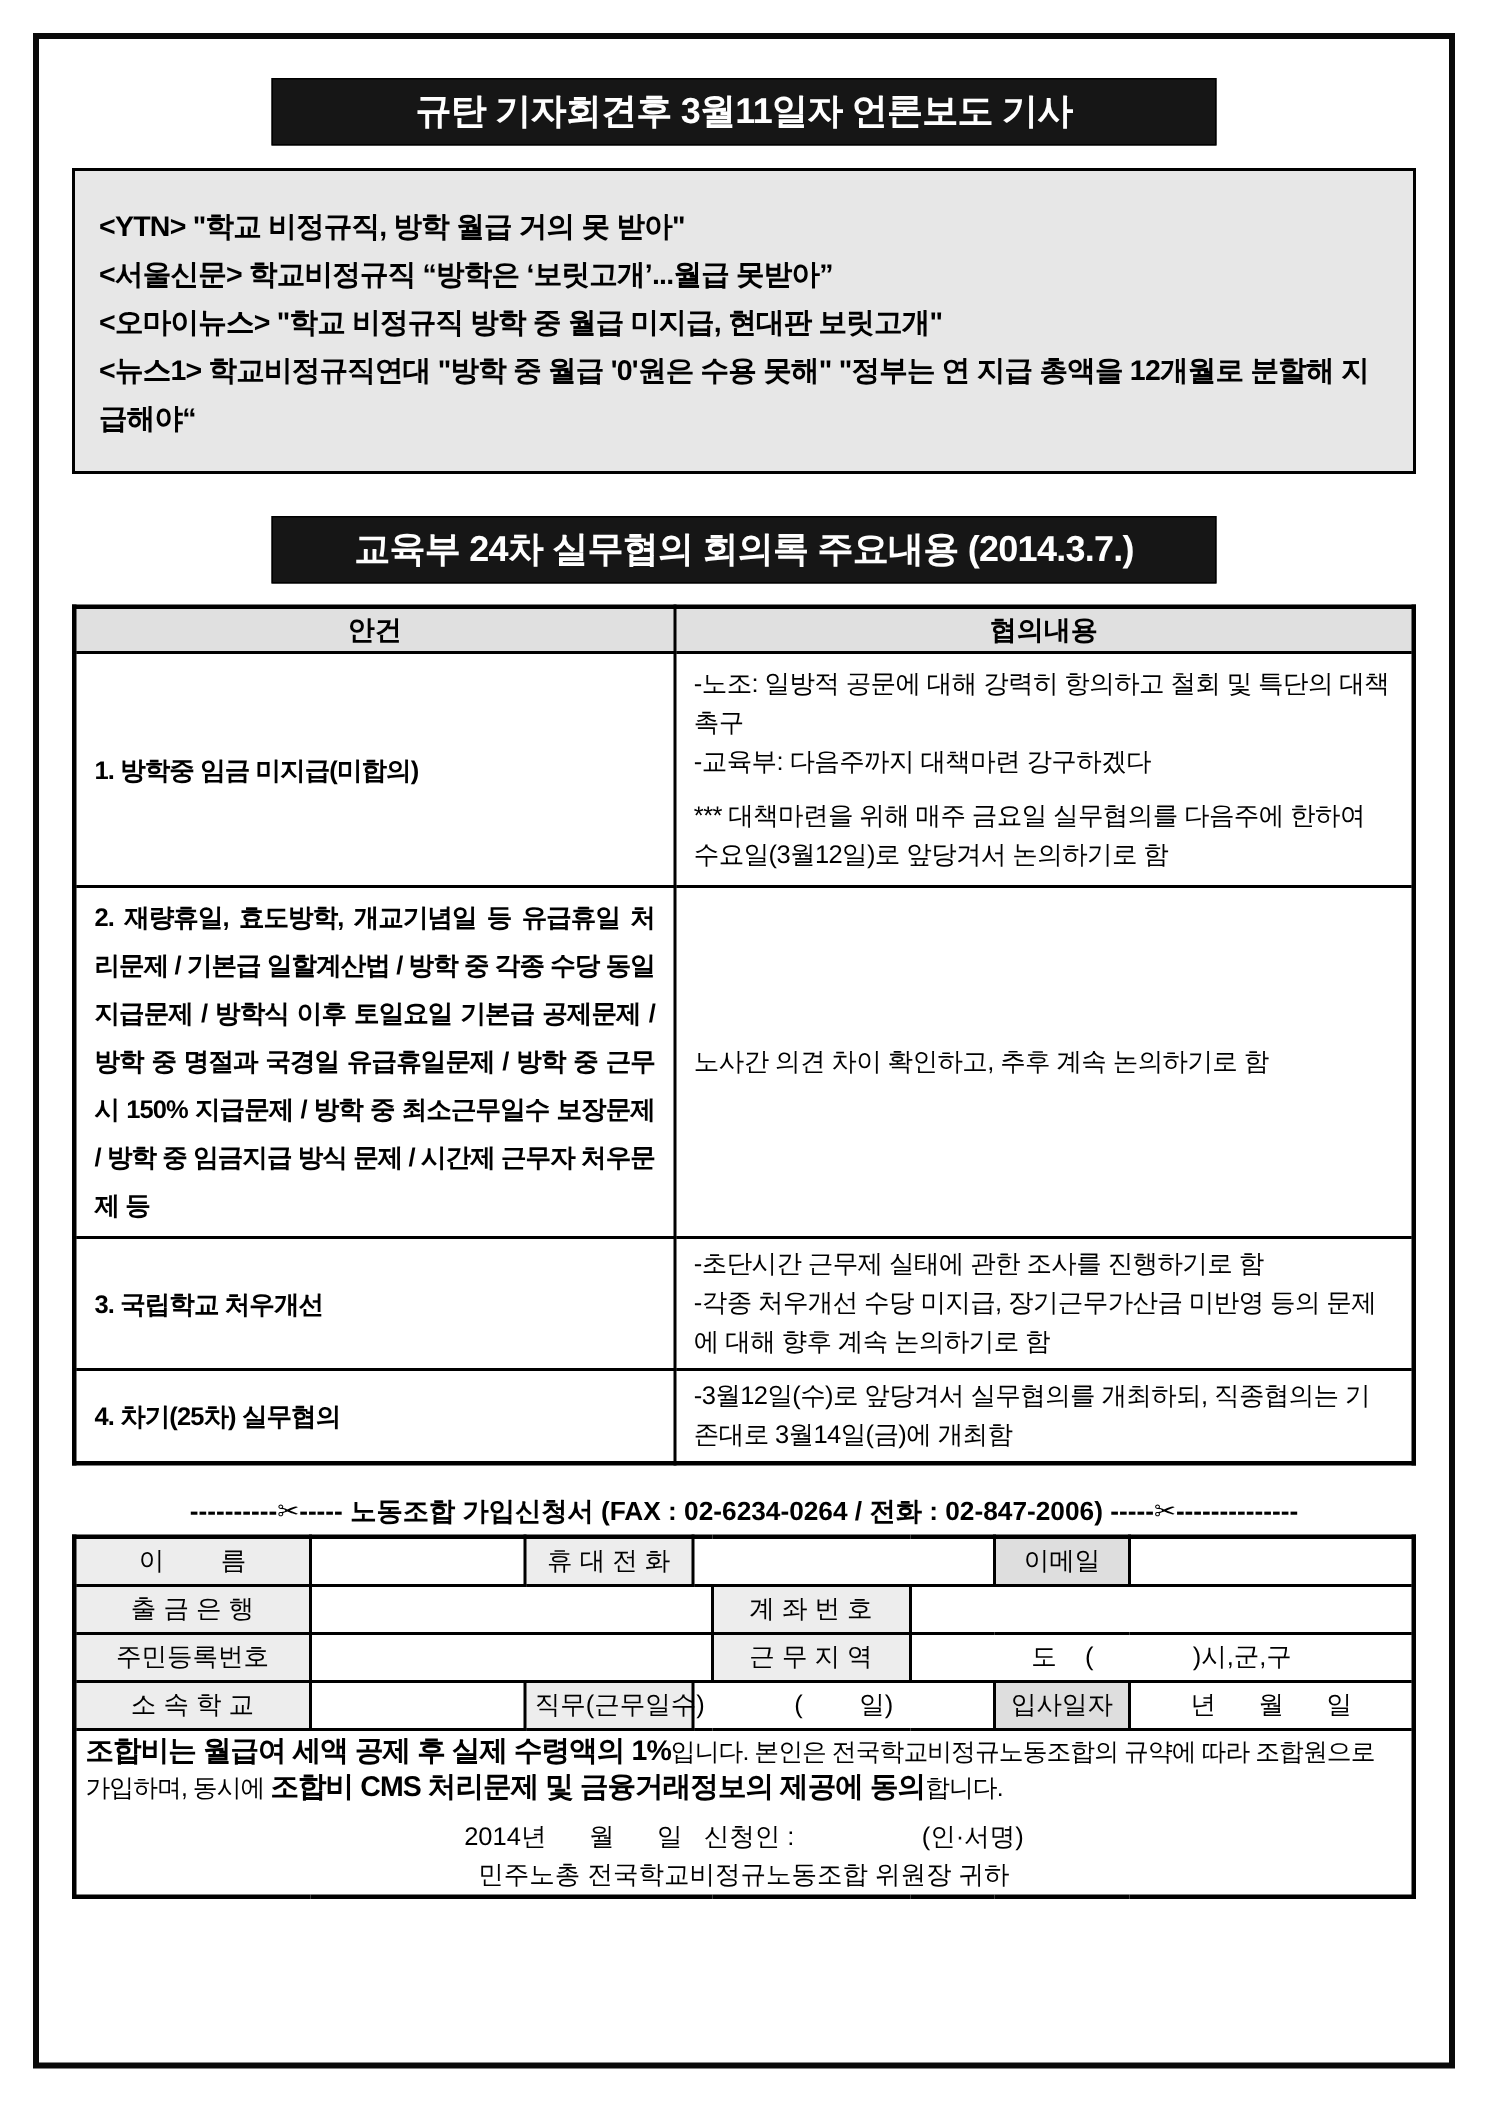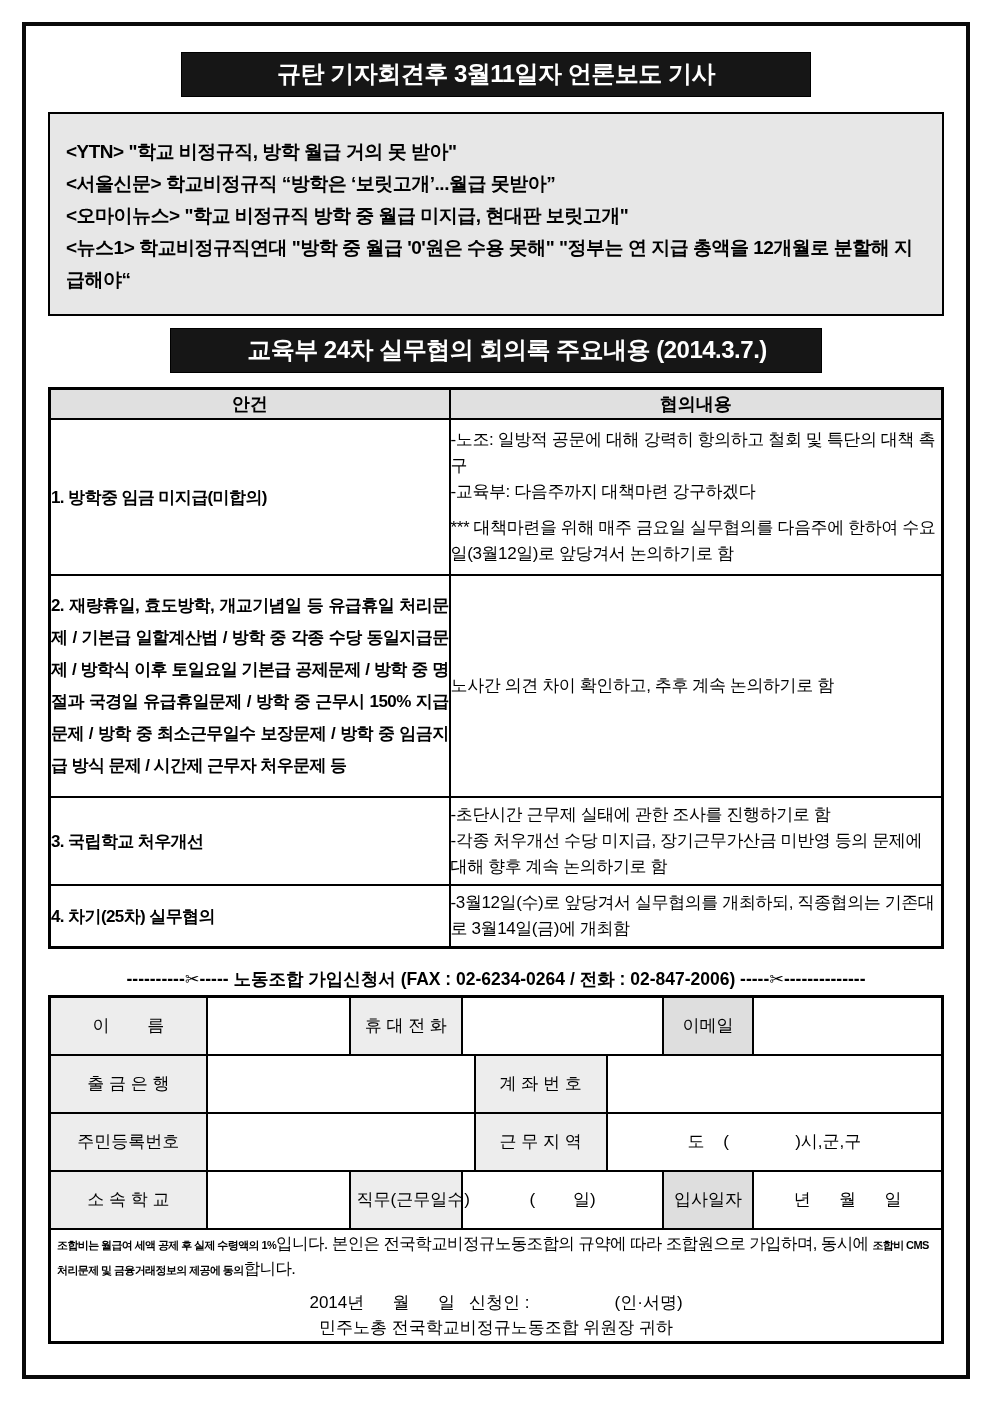--- a/index.html
+++ b/index.html
@@ -11,36 +11,36 @@
     position:absolute;left:22px;top:22px;right:22px;bottom:24px;
     border:4px solid #0a0a0a;box-sizing:border-box;
     padding:26px 22px 10px 22px;overflow:hidden;background:#fff;
   }
   
   .banner{
     width:628px;margin:0 auto;background:#161616;border:1px solid #000;
     color:#ffffff;text-align:center;font-weight:bold;font-size:24px;
     padding:5px 0 6px 0;letter-spacing:-0.5px;
   }
-  .banner.second{margin-top:12px;padding-left:22px;}
+  .banner.second{margin-top:28px;}
   
   .news-box{
     margin-top:15px;background:#e7e7e7;border:2px solid #000;
     padding:22px 16px 18px 16px;
   }
   .news-box p{
     margin:0;font-size:19px;font-weight:bold;line-height:32px;letter-spacing:-0.5px;
   }
   
   table.minutes{
     width:100%;margin-top:14px;border-collapse:collapse;table-layout:fixed;
     border:3px solid #000;
   }
   table.minutes th,table.minutes td{
-    border:2px solid #000;vertical-align:middle;padding:4px 0;box-sizing:border-box;
+    border:2px solid #000;vertical-align:middle;padding:4px 12px;box-sizing:border-box;
   }
   table.minutes th{
     background:#e0e0e0;font-size:18px;font-weight:bold;text-align:center;
     height:30px;padding:2px;
   }
   td.agenda{font-size:17px;font-weight:bold;letter-spacing:-0.6px;}
   td.agenda.long{line-height:32px;text-align:justify;}
   td.content{font-size:17px;letter-spacing:-0.4px;}
   td.content p{margin:0;line-height:26px;}
   td.content p.gap{margin-top:10px;}
@@ -49,31 +49,31 @@
   .cutline{
     margin-top:18px;font-size:17.5px;font-weight:bold;text-align:center;
     white-space:pre;letter-spacing:0;
   }
   
   table.form{
     width:100%;margin-top:4px;border-collapse:collapse;table-layout:fixed;
     border:3px solid #000;
   }
   table.form td{
-    border:2px solid #000;height:58px;vertical-align:middle;
+    border:2px solid #000;height:32px;vertical-align:middle;
     font-size:17px;box-sizing:border-box;padding:2px 6px;
   }
   td.flabel{background:#ededed;text-align:center;white-space:pre;}
   td.flabel.dark{background:#dedede;}
   td.fvalue{background:#fff;}
   td.fvalue.centered{text-align:center;white-space:pre;}
   
   td.footnote{height:auto;padding:8px 10px 10px 10px;}
   .note-line{font-size:16.5px;line-height:23px;margin:0;letter-spacing:-0.6px;}
-  .note-line b{font-size:11px;}
+  .note-line b{font-size:19px;}
   .sign-line{margin:9px 0 0 0;text-align:center;font-size:17px;white-space:pre;}
   .addressee{margin:2px 0 0 0;text-align:center;font-size:17px;}
 </style>
 </head>
 <body>
 
 <div class="page">
 
   <div class="banner">
     <span>규탄 기자회견후 3월11일자 언론보도 기사</span>

